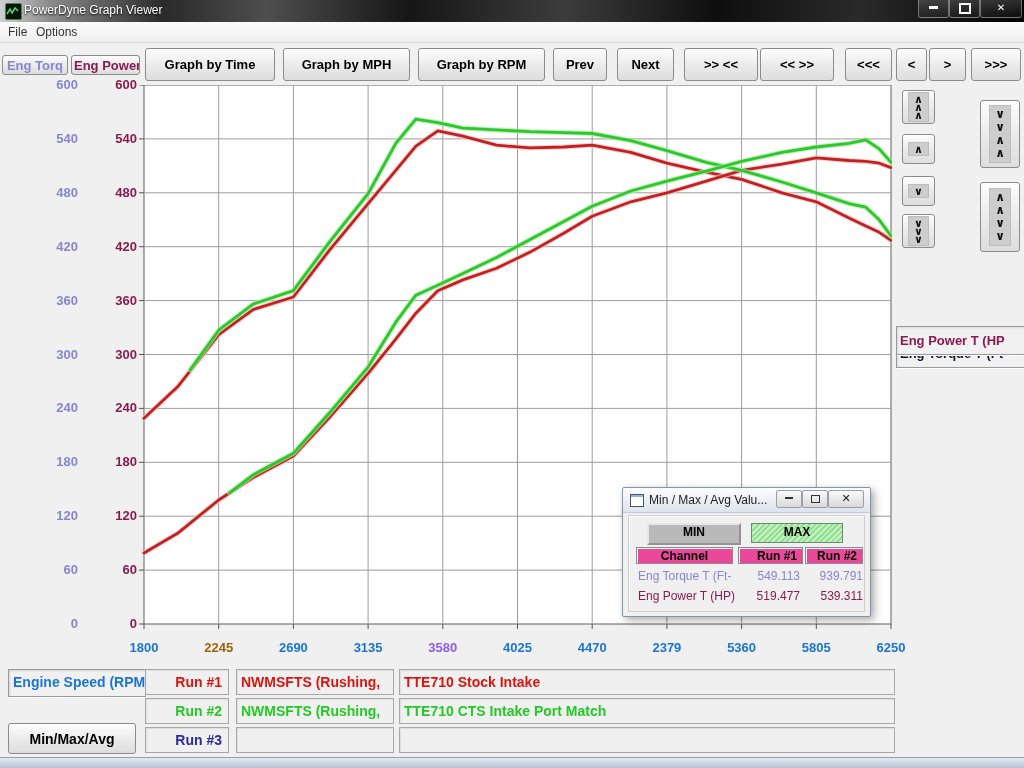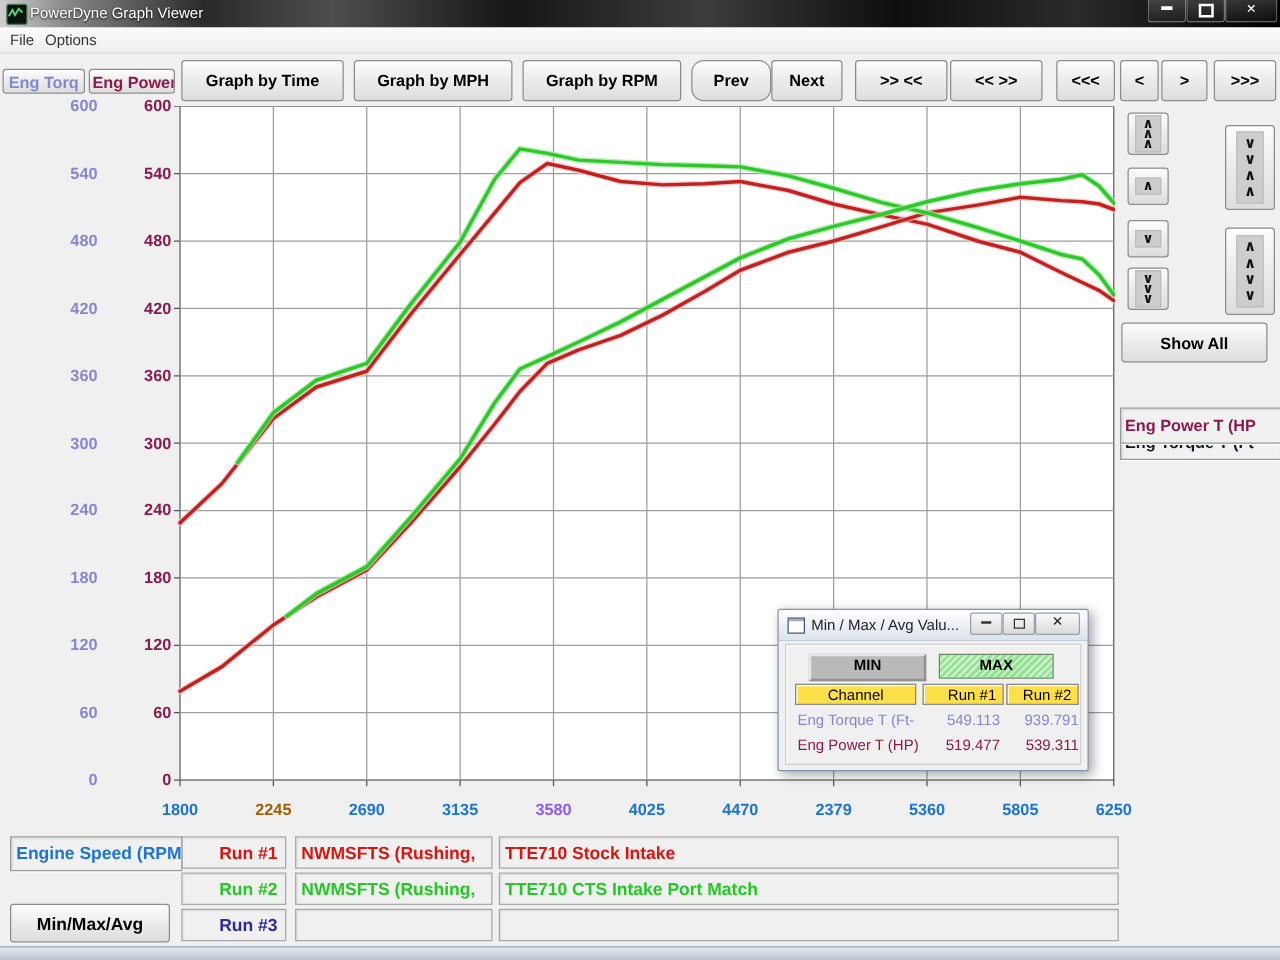--- a/index.html
+++ b/index.html
@@ -53,22 +53,22 @@
       box-shadow:inset 0 2px 0 #9db3cc;}
   .mmbtn{position:absolute;top:2px;height:16px;background:linear-gradient(#fafafa,#d9d9d9);
       border:1px solid #98a0ac;border-radius:2px;font-size:9px;color:#222;text-align:center;line-height:15px;}
   #mm-min{left:153px;width:24px;} #mm-max{left:179px;width:24px;} #mm-close{left:205px;width:34px;font-size:11px;}
   #mmpanel{position:absolute;left:5px;top:27px;width:235px;height:95px;border:1px solid #cfcfcf;box-shadow:inset 1px 1px 0 #fff;background:#f0f0f0;}
   #mm-minbtn{position:absolute;left:24px;top:35px;width:90px;height:18px;background:#b9b9b9;border:2px outset #e6e6e6;
       font-size:12px;font-weight:bold;text-align:center;line-height:15px;}
   #mm-maxbtn{position:absolute;left:128px;top:35px;width:90px;height:18px;
       background:repeating-linear-gradient(135deg,#93e093 0 2px,#c4f2c4 2px 4px);border:1px solid #6c8a6c;
       font-size:12px;font-weight:bold;text-align:center;line-height:17px;}
-  .mmhead{position:absolute;top:59px;height:17px;background:#fde047;border:1px solid #8a8a8a;box-shadow:inset 1px 1px 0 #fff;
-      font-size:12px;font-weight:normal;line-height:16px;box-sizing:border-box;}
+  .mmhead{position:absolute;top:59px;height:17px;background:#ec4899;border:1px solid #8a8a8a;box-shadow:inset 1px 1px 0 #fff;
+      font-size:12px;font-weight:bold;line-height:16px;box-sizing:border-box;}
   .mmcell{position:absolute;font-size:12px;font-weight:normal;white-space:nowrap;}
   
   #bottomstrip{position:absolute;left:0;top:757px;width:1024px;height:11px;
       background:linear-gradient(180deg,#e3e9f0,#b7c1ce);border-top:1px solid #8fa0b5;}
 </style>
 </head>
 <body>
 
 <div id="app">
 
@@ -89,21 +89,21 @@
     <span style="left:36px">Options</span>
   </div>
 
   <button class="btn chanbtn" style="left:2px;width:66px;color:#8686d2;">Eng Torq</button>
   <button class="btn chanbtn" style="left:71px;width:69px;color:#8b1a4e;">Eng Power</button>
 
   <div id="toolbar">
       <button class="btn tbtn" style="left: 145px; width: 130px;">Graph by Time</button>
       <button class="btn tbtn" style="left: 283px; width: 127px;">Graph by MPH</button>
       <button class="btn tbtn" style="left: 418px; width: 127px;">Graph by RPM</button>
-      <button class="btn tbtn" style="left: 553px; width: 64px; border-radius: 10px;">Prev</button>
+      <button class="btn tbtn" style="left: 553px; width: 54px;">Prev</button>
       <button class="btn tbtn" style="left: 617px; width: 57px;">Next</button>
       <button class="btn tbtn" style="left: 684px; width: 74px;">&gt;&gt; &lt;&lt;</button>
       <button class="btn tbtn" style="left: 760px; width: 74px;">&lt;&lt; &gt;&gt;</button>
       <button class="btn tbtn" style="left: 845px; width: 47px;">&lt;&lt;&lt;</button>
       <button class="btn tbtn" style="left: 896px; width: 31px;">&lt;</button>
       <button class="btn tbtn" style="left: 929px; width: 37px;">&gt;</button>
       <button class="btn tbtn" style="left: 971px; width: 50px;">&gt;&gt;&gt;</button>
     </div>
 
   <div id="ylabels">
@@ -231,21 +231,20 @@
       </button>
       <button class="btn spin tall" style="left: 980px; top: 182px; width: 40px; height: 70px;">
         <div class="pad">
           <div class="g">∧</div>
           <div class="g">∧</div>
           <div class="g">∨</div>
           <div class="g">∨</div>
         </div>
       </button>
     </div>
-  <button class="btn" style="left:897px;top:258px;width:117px;height:32px;">Show All</button>
   <div class="legend-box" style="left:896px;top:298px;width:124px;height:25px;color:#0f172a;margin-top:43px;">Eng Torque T (Ft</div>
   <div class="legend-box" style="left:896px;top:326px;width:126px;height:27px;color:#8b1a4e;line-height:27px;">Eng Power T (HP</div>
 
   <div class="sunken" style="left:8px;top:669px;width:132px;height:26px;font-size:14px;font-weight:bold;color:#1b74d6;line-height:25px;padding-left:4px;overflow:hidden;white-space:nowrap;">Engine Speed (RPM)</div>
   <div id="runs">
       <div class="runlab" style="left: 145px; top: 669px; color: rgb(218, 21, 16);">Run #1</div>
       <div class="runfield" style="left: 236px; top: 669px; width: 158px; color: rgb(218, 21, 16);">NWMSFTS (Rushing,</div>
       <div class="runfield" style="left: 399px; top: 669px; width: 496px; color: rgb(218, 21, 16);">TTE710 Stock Intake</div>
       <div class="runlab" style="left: 145px; top: 698px; color: rgb(37, 200, 37);">Run #2</div>
       <div class="runfield" style="left: 236px; top: 698px; width: 158px; color: rgb(37, 200, 37);">NWMSFTS (Rushing,</div>

